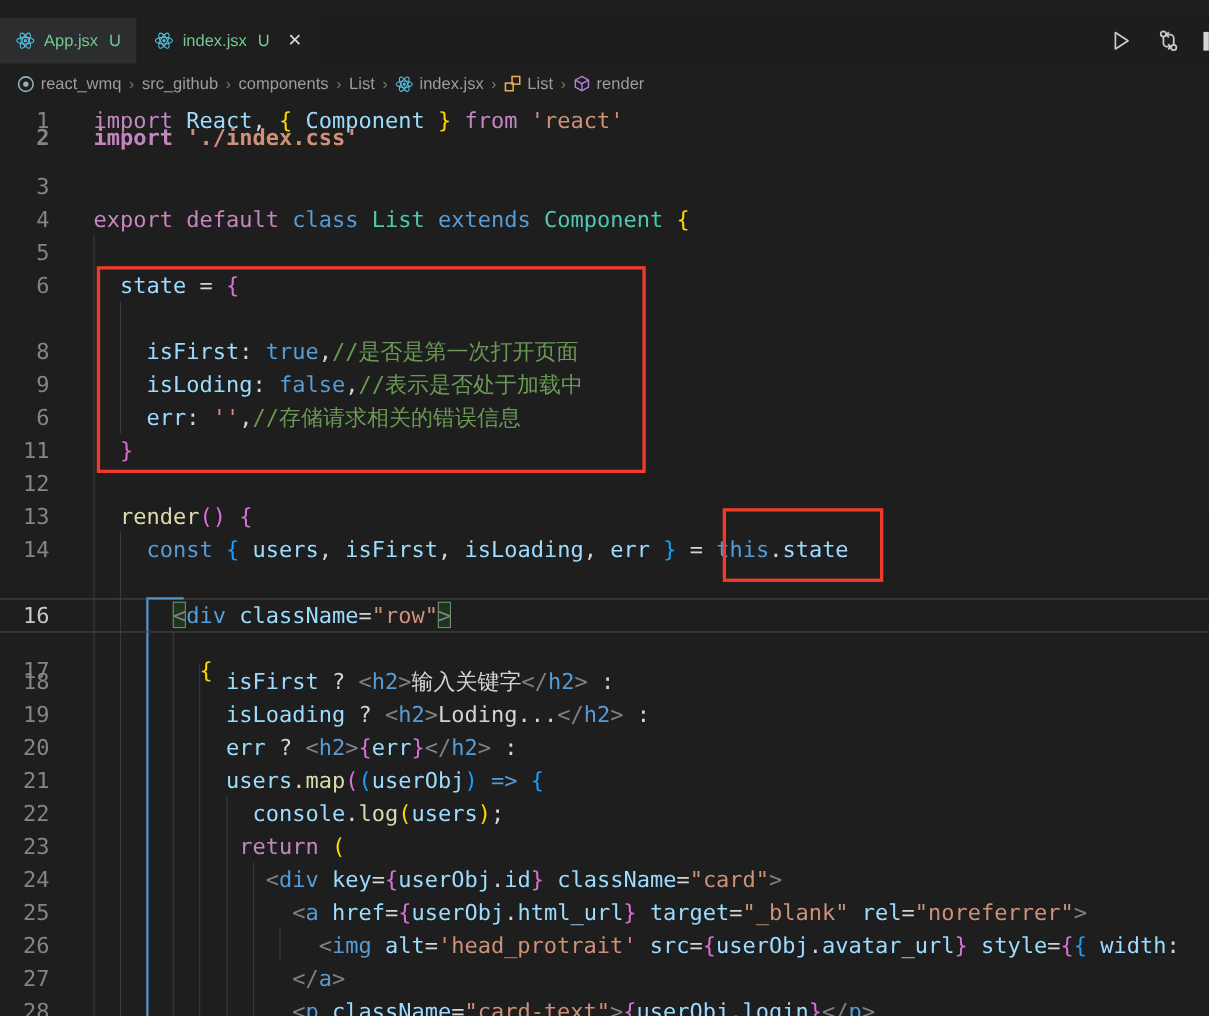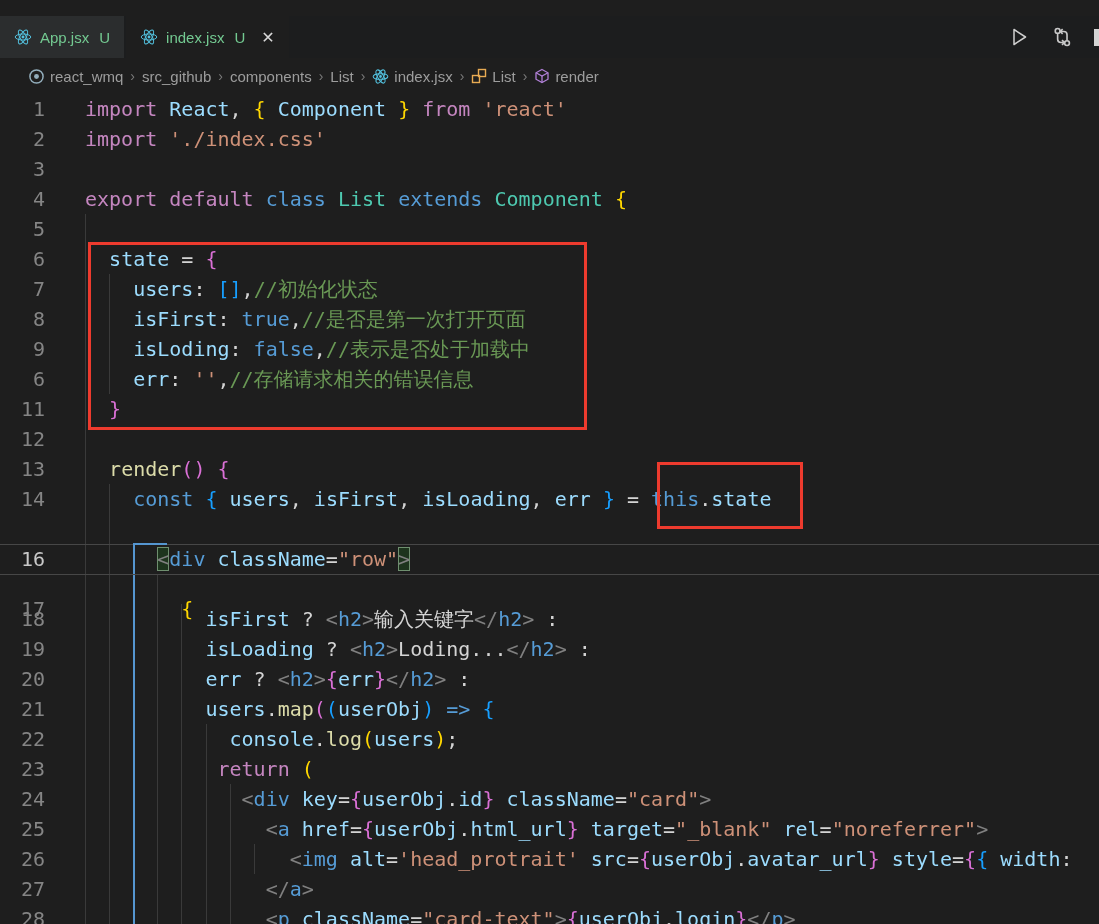--- a/index.html
+++ b/index.html
@@ -20,21 +20,21 @@
   .tab-icon svg { display:block; }
   .tab-actions { margin-left:auto; display:flex; align-items:center; gap:20px;
                  padding-right:26px; }
   .action-btn { display:flex; align-items:center; }
   .edge-sliver { position:absolute; right:0; top:13px; width:5px; height:17px;
                  background:#d4d4d4; }
 
   
   .breadcrumbs { position:absolute; left:0; top:42px; width:100%; height:36px;
                  background:#1e1e1e; display:flex; align-items:center; gap:7px;
-                 padding-left:28px; font-size:15px; color:#9d9d9d; }
+                 padding-left:15px; font-size:15px; color:#9d9d9d; }
   .bc-item { display:flex; align-items:center; gap:5px; cursor:pointer; }
   .bc-sep { color:#7a7a7a; font-size:14px; }
   .bc-icon { display:flex; align-items:center; }
 
   
   .editor { position:absolute; left:0; top:78px; width:1099px; height:846px;
             background:#1e1e1e; overflow:hidden;
             font-family:"DejaVu Sans Mono","Liberation Mono",monospace; }
   .layer { position:absolute; inset:0; }
   .guide { position:absolute; width:1px; }
@@ -184,26 +184,25 @@
         <div class="guide" style="left: 229.6px; top: 690px; height: 150px; background: rgb(58, 58, 58);"></div>
         <div class="guide" style="left: 253.7px; top: 750px; height: 30px; background: rgb(58, 58, 58);"></div>
       </div>
     <div class="layer" id="highlight-layer">
         <div class="cl-border" style="top: 450px; background: rgb(71, 71, 71);"></div>
         <div class="cl-border" style="top: 480px; background: rgb(71, 71, 71);"></div>
         <div class="cl-connector" style="left: 133.2px; top: 449px; width: 34px; background: rgb(85, 150, 208);"></div>
       </div>
     <div class="layer" id="code-layer">
         <div class="code-line" style="top: 0px;"><span class="ln">1</span><span class="lc"><span class="tk tk-kw">import</span><span class="tk tk-fg"> </span><span class="tk tk-var">React</span><span class="tk tk-fg">, </span><span class="tk tk-b1">{</span><span class="tk tk-fg"> </span><span class="tk tk-var">Component</span><span class="tk tk-fg"> </span><span class="tk tk-b1">}</span><span class="tk tk-fg"> </span><span class="tk tk-kw">from</span><span class="tk tk-fg"> </span><span class="tk tk-str">'react'</span></span></div>
-        <div class="code-line" style="top: 30px;"><span class="ln">2</span><span class="lc"><span class="tk tk-kw">import</span><span class="tk tk-fg"> </span><span class="tk tk-str">'./index.css'</span></span></div>
+        <div class="code-line" style="top: 16px; font-weight: bold;"><span class="ln">2</span><span class="lc"><span class="tk tk-kw">import</span><span class="tk tk-fg"> </span><span class="tk tk-str">'./index.css'</span></span></div>
         <div class="code-line" style="top: 60px;"><span class="ln">3</span><span class="lc"></span></div>
         <div class="code-line" style="top: 90px;"><span class="ln">4</span><span class="lc"><span class="tk tk-kw">export</span><span class="tk tk-fg"> </span><span class="tk tk-kw">default</span><span class="tk tk-fg"> </span><span class="tk tk-st">class</span><span class="tk tk-fg"> </span><span class="tk tk-ty">List</span><span class="tk tk-fg"> </span><span class="tk tk-st">extends</span><span class="tk tk-fg"> </span><span class="tk tk-ty">Component</span><span class="tk tk-fg"> </span><span class="tk tk-b1">{</span></span></div>
         <div class="code-line" style="top: 120px;"><span class="ln">5</span><span class="lc"></span></div>
         <div class="code-line" style="top: 150px;"><span class="ln">6</span><span class="lc">  <span class="tk tk-var">state</span><span class="tk tk-fg"> = </span><span class="tk tk-b2">{</span></span></div>
-        <div class="code-line" style="top: 180px;"><span class="ln">7</span><span class="lc">    <span class="tk tk-var">users</span><span class="tk tk-fg">: </span><span class="tk tk-b3">[]</span><span class="tk tk-fg">,</span><span class="tk tk-com">//初始化状态</span></span></div>
         <div class="code-line" style="top: 210px;"><span class="ln">8</span><span class="lc">    <span class="tk tk-var">isFirst</span><span class="tk tk-fg">: </span><span class="tk tk-st">true</span><span class="tk tk-fg">,</span><span class="tk tk-com">//是否是第一次打开页面</span></span></div>
         <div class="code-line" style="top: 240px;"><span class="ln">9</span><span class="lc">    <span class="tk tk-var">isLoding</span><span class="tk tk-fg">: </span><span class="tk tk-st">false</span><span class="tk tk-fg">,</span><span class="tk tk-com">//表示是否处于加载中</span></span></div>
         <div class="code-line" style="top: 270px;"><span class="ln">6</span><span class="lc">    <span class="tk tk-var">err</span><span class="tk tk-fg">: </span><span class="tk tk-str">''</span><span class="tk tk-fg">,</span><span class="tk tk-com">//存储请求相关的错误信息</span></span></div>
         <div class="code-line" style="top: 300px;"><span class="ln">11</span><span class="lc">  <span class="tk tk-b2">}</span></span></div>
         <div class="code-line" style="top: 330px;"><span class="ln">12</span><span class="lc"></span></div>
         <div class="code-line" style="top: 360px;"><span class="ln">13</span><span class="lc">  <span class="tk tk-fn">render</span><span class="tk tk-b2">()</span><span class="tk tk-fg"> </span><span class="tk tk-b2">{</span></span></div>
         <div class="code-line" style="top: 390px;"><span class="ln">14</span><span class="lc">    <span class="tk tk-st">const</span><span class="tk tk-fg"> </span><span class="tk tk-b3">{</span><span class="tk tk-fg"> </span><span class="tk tk-var">users</span><span class="tk tk-fg">, </span><span class="tk tk-var">isFirst</span><span class="tk tk-fg">, </span><span class="tk tk-var">isLoading</span><span class="tk tk-fg">, </span><span class="tk tk-var">err</span><span class="tk tk-fg"> </span><span class="tk tk-b3">}</span><span class="tk tk-fg"> = </span><span class="tk tk-st">this</span><span class="tk tk-fg">.</span><span class="tk tk-var">state</span></span></div>
         <div class="code-line active" style="top: 450px;"><span class="ln">16</span><span class="lc">      <span class="tk tk-ang bm">&lt;</span><span class="tk tk-tag">div</span><span class="tk tk-fg"> </span><span class="tk tk-var">className</span><span class="tk tk-fg">=</span><span class="tk tk-str">"row"</span><span class="tk tk-ang bm">&gt;</span></span></div>
         <div class="code-line" style="top: 500px;"><span class="ln">17</span><span class="lc">        <span class="tk tk-b1">{</span></span></div>
         <div class="code-line" style="top: 510px;"><span class="ln">18</span><span class="lc">          <span class="tk tk-var">isFirst</span><span class="tk tk-fg"> ? </span><span class="tk tk-ang">&lt;</span><span class="tk tk-tag">h2</span><span class="tk tk-ang">&gt;</span><span class="tk tk-txt">输入关键字</span><span class="tk tk-ang">&lt;/</span><span class="tk tk-tag">h2</span><span class="tk tk-ang">&gt;</span><span class="tk tk-fg"> :</span></span></div>

